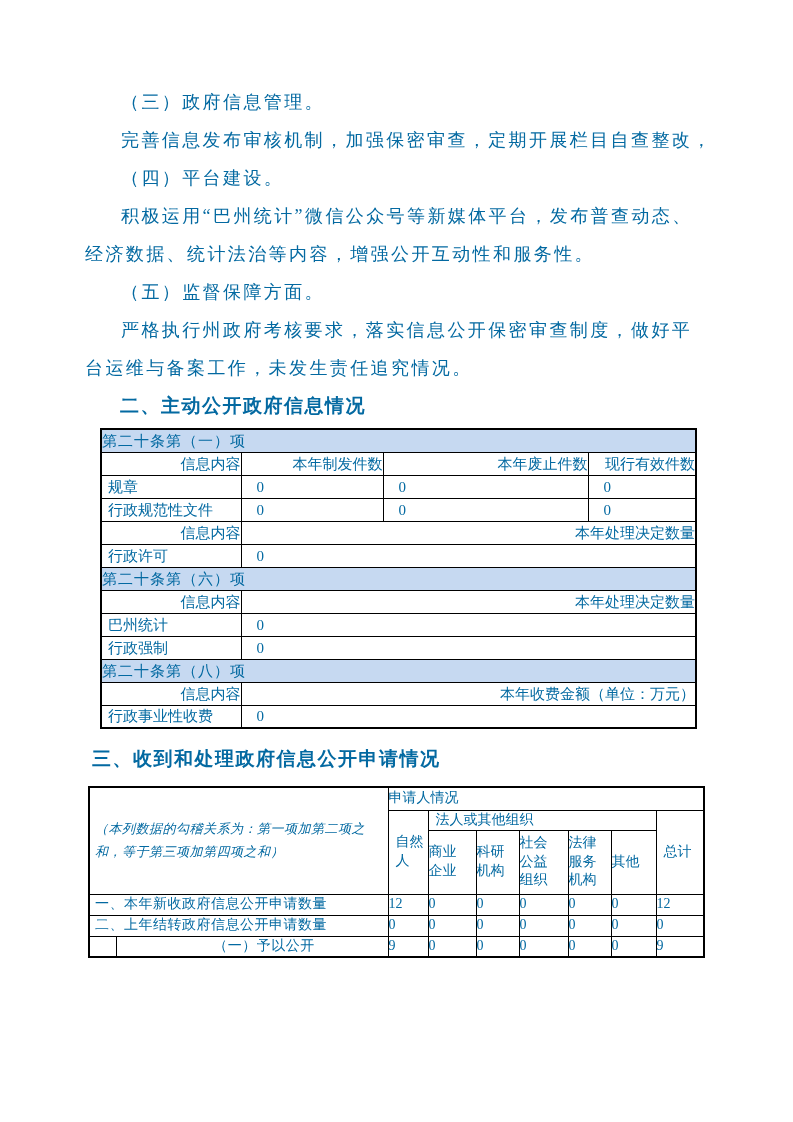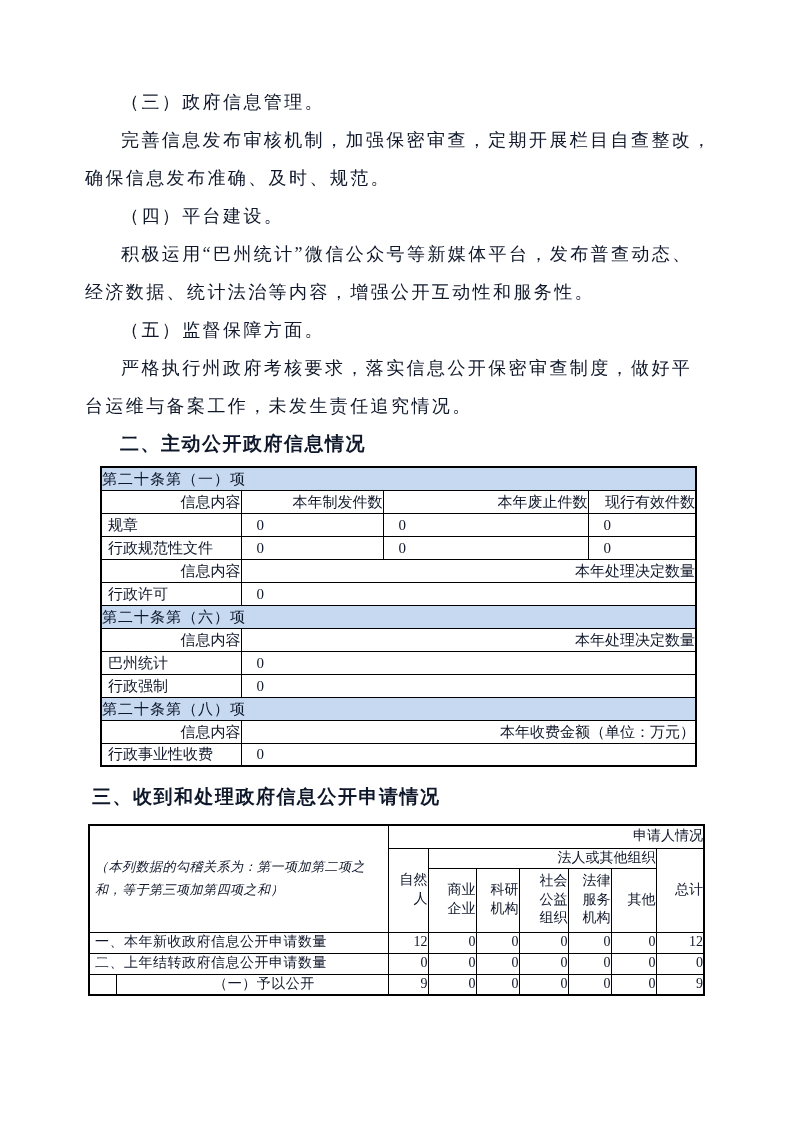--- a/index.html
+++ b/index.html
@@ -1,18 +1,18 @@
 <!DOCTYPE html>
 <html><head>
 <meta charset="utf-8">
 <style>
   * { margin:0; padding:0; box-sizing:border-box; }
   html,body { background:#ffffff; }
   .page {
-    width:793px; height:1122px; background:#ffffff; color:#0f172a;
+    width:793px; height:1122px; background:#ffffff; color:#0369a1;
     font-family:"Liberation Serif", serif;
     padding:83px 80px 0 85px; overflow:hidden; position:relative;
   }
   
   .para-line {
     font-size:18px; line-height:38px; letter-spacing:2.4px; white-space:nowrap;
   }
   .para-line.indent { text-indent:36px; }
   
   .sec-heading {
@@ -23,42 +23,41 @@
   
   table { border-collapse:collapse; table-layout:fixed; }
   .t1 { width:595px; margin:9px 0 0 15px; border:2px solid #000; }
   .t1 td { border:1px solid #000; height:23px; font-size:15px; line-height:1.2; overflow:hidden; }
   .t1 .blue { background:#c6d9f1; text-align:left; letter-spacing:1px; }
   .t1 .ch { text-align:right; }
   .t1 .lbl { text-align:left; padding-left:6px; }
   .t1 .val { text-align:left; padding-left:15px; }
   
   .t2 { width:615px; margin:14px 0 0 3px; border:2px solid #000; }
-  .t2 td { border:1px solid #000; font-size:14px; text-align:right; vertical-align:middle; line-height:1.35; overflow:hidden; }
+  .t2 td { border:1px solid #000; font-size:14px; text-align:left; vertical-align:middle; line-height:1.35; overflow:hidden; }
   .t2 .ra td { height:23px; }
   .t2 .rb td { height:20px;padding-left:7px; }
   .t2 .rc td { height:64px; }
   .t2 .rd td { height:21px; }
   .t2 .note {
     font-style:italic; text-align:left; font-size:13px;
     padding:0 5px; line-height:1.75; letter-spacing:0.5px;
   }
   .t2 .pre { white-space:pre-line; }
   .t2 .rowlbl { text-align:left; padding-left:5px; letter-spacing:0.5px; }
   .t2 .sublbl { text-align:center; padding-left:24px; letter-spacing:0.5px; }
 </style>
 </head>
 <body>
 
 <div class="page">
 
   <div>
     <div class="para-line indent">（三）政府信息管理。</div>
     <div class="para-line indent">完善信息发布审核机制，加强保密审查，定期开展栏目自查整改，</div>
-    <div class="para-line">确保信息发布准确、及时、规范。</div>
     <div class="para-line indent">（四）平台建设。</div>
     <div class="para-line indent">积极运用“巴州统计”微信公众号等新媒体平台，发布普查动态、</div>
     <div class="para-line">经济数据、统计法治等内容，增强公开互动性和服务性。</div>
     <div class="para-line indent">（五）监督保障方面。</div>
     <div class="para-line indent">严格执行州政府考核要求，落实信息公开保密审查制度，做好平</div>
     <div class="para-line">台运维与备案工作，未发生责任追究情况。</div>
   </div>
 
   <div class="sec-heading">二、主动公开政府信息情况</div>
 

